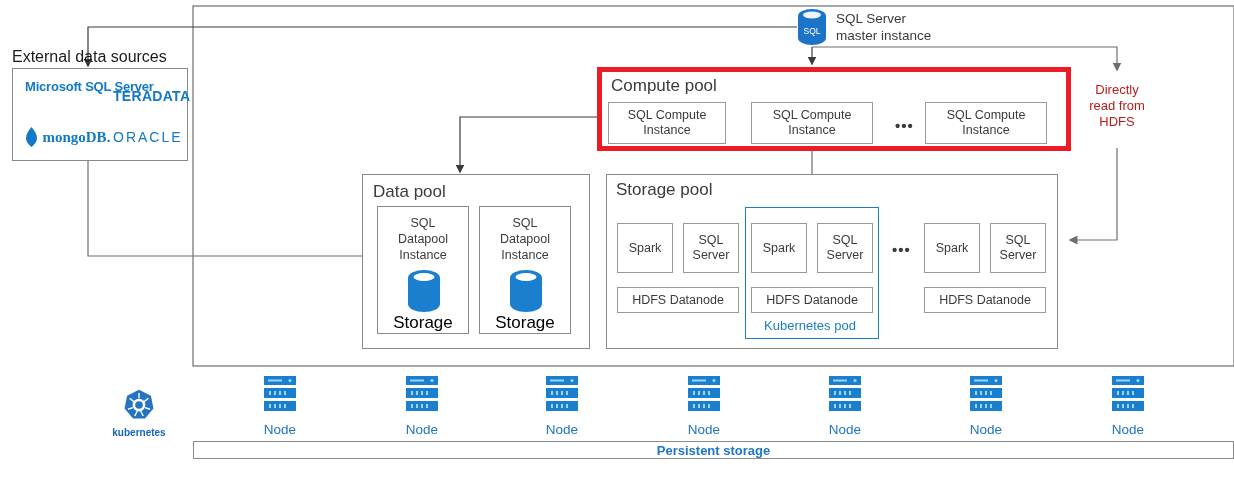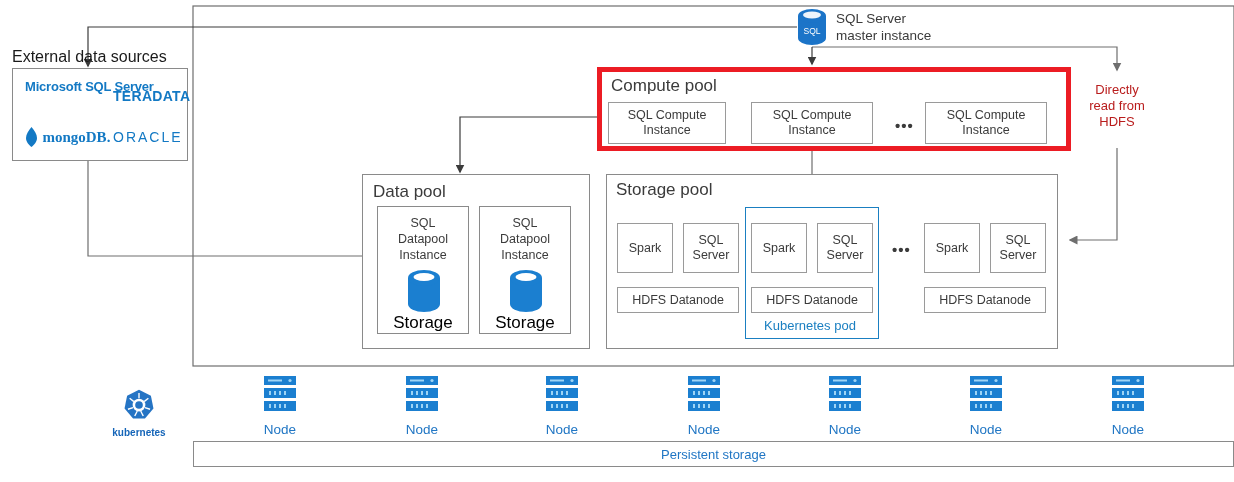--- a/index.html
+++ b/index.html
@@ -379,17 +379,17 @@
       <g fill="#9fd4f5">
           <rect x="11" y="32" width="2" height="4"></rect>
           <rect x="16" y="32" width="2" height="4"></rect>
           <rect x="21" y="32" width="2" height="4"></rect>
           <rect x="26" y="32" width="2" height="4"></rect>
         </g>
     </svg>
     <div class="node-cap">Node</div>
   </div>
 
-  <div class="pstore" style="left:193px;top:441px;width:1041px;height:26px;">
+  <div class="pstore" style="left:193px;top:441px;width:1041px;height:18px;font-weight:bold;">
     <span>Persistent storage</span>
   </div>
 
 </div>
 
 </body></html>

